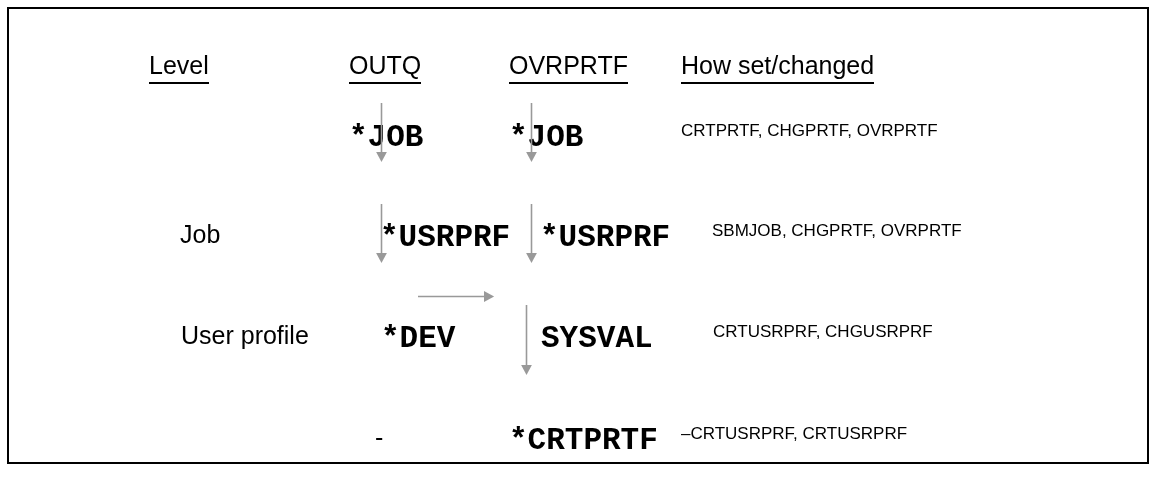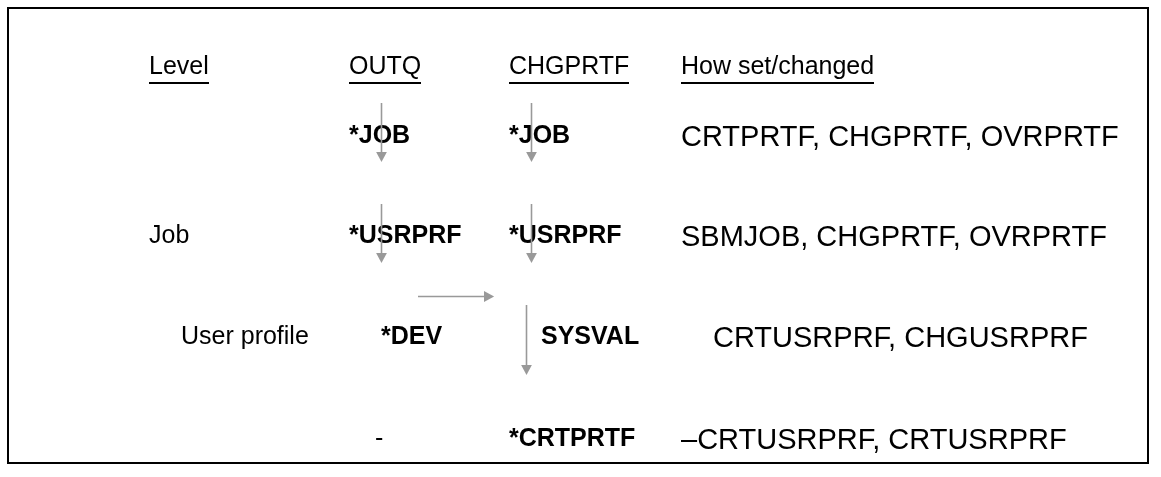--- a/index.html
+++ b/index.html
@@ -39,41 +39,42 @@
     font-weight: 400;
     border-bottom: 2px solid #000000;
     padding-bottom: 4px;
   }
   
   .lvl {
     font-size: 25px;
     font-weight: 400;
   }
   .val {
-    font-size: 25px;
+    font-size: 31px;
     font-weight: 700;
+    font-family: Liberation Mono, monospace;
   }
   .val-plain {
     font-size: 25px;
     font-weight: 400;
   }
   .how {
-    font-size: 29px;
+    font-size: 17px;
     font-weight: 400;
   }
   
   .col-level   { left: 140px; }
   .col-outq    { left: 340px; }
   .col-prtdev  { left: 500px; }
   .col-how     { left: 672px; }
 
   
   .row-hdr { top: 44px; }
   .row-1   { top: 113px; }
-  .row-2   { top: 213px; }
+  .row-2   { top: 213px; margin-left: 31px; }
   .row-3   { top: 314px; margin-left: 32px; }
   .row-4   { top: 416px; }
 
   
   .dash { left: 366px; }
 
   
   #arrows {
     position: absolute;
     left: 0;
@@ -86,21 +87,21 @@
 </head>
 <body>
 
 <div id="stage">
   <div id="frame">
 
     <div class="cell hdr col-level row-hdr">Level</div>
 
     <div class="cell hdr col-outq row-hdr">OUTQ</div>
 
-    <div class="cell hdr col-prtdev row-hdr">CHGPRTF</div>
+    <div class="cell hdr col-prtdev row-hdr">OVRPRTF</div>
 
     <div class="cell hdr col-how row-hdr">How set/changed</div>
 
 
     <div class="cell val col-outq row-1">*JOB</div>
 
     <div class="cell val col-prtdev row-1">*JOB</div>
 
     <div class="cell how col-how row-1">CRTPRTF, CHGPRTF, OVRPRTF</div>
 

